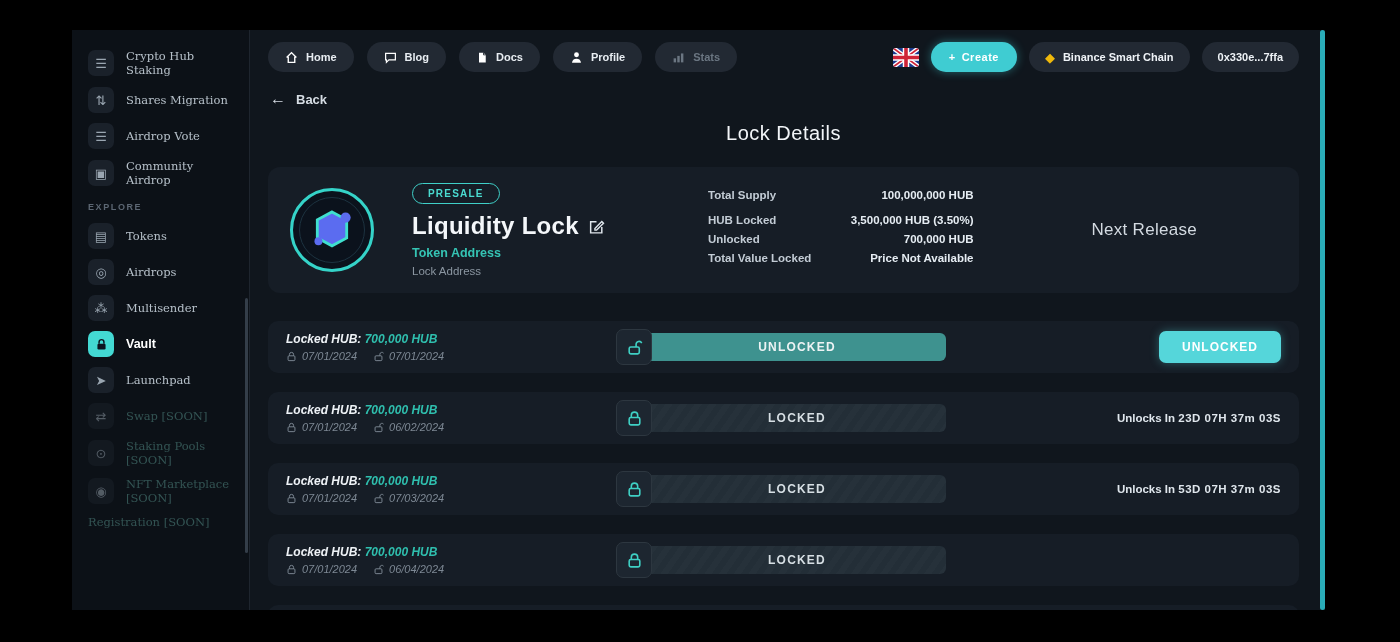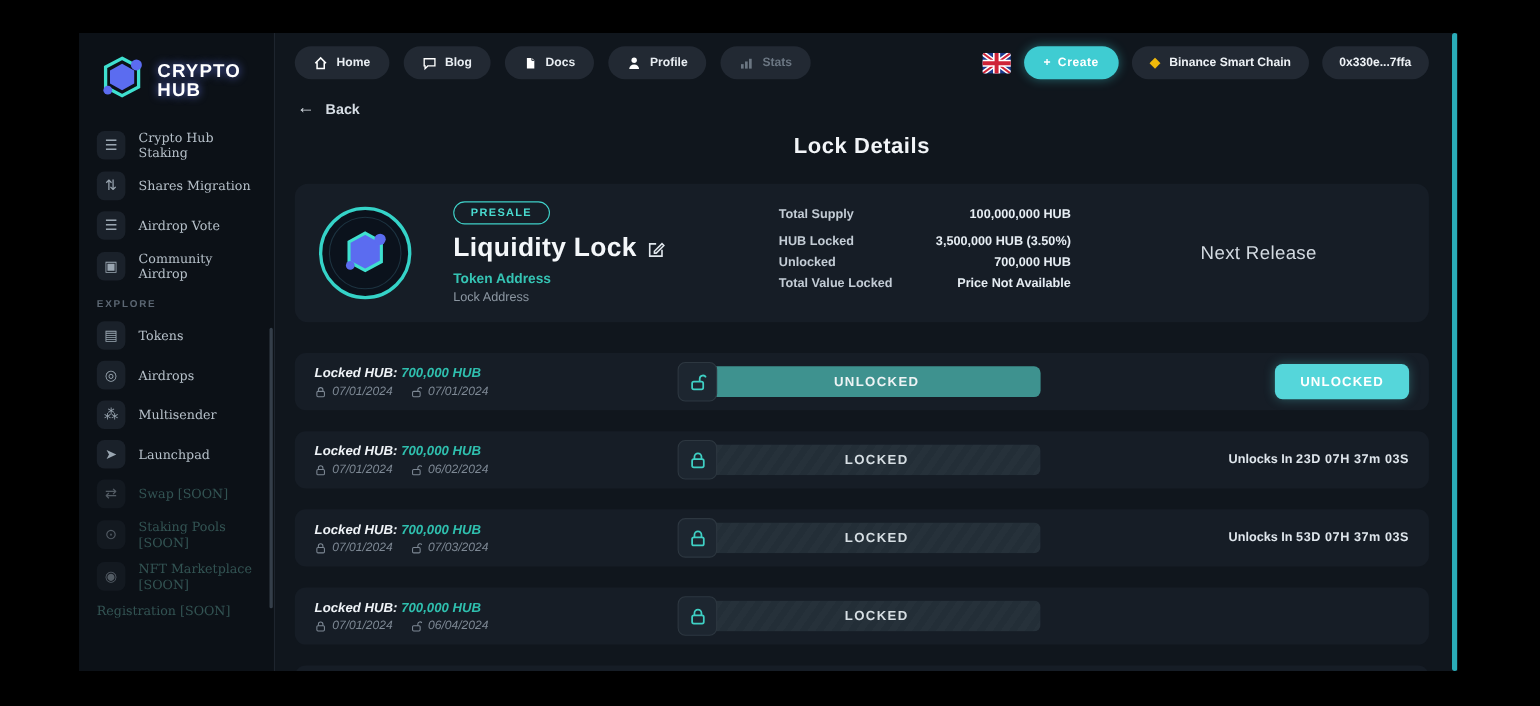--- a/index.html
+++ b/index.html
@@ -45,21 +45,21 @@
                 padding:0 18px; font-size:11px; font-weight:700; letter-spacing:.5px; cursor:pointer;
                 box-shadow:0 0 10px rgba(63,204,210,.45); display:flex; align-items:center; gap:6px; }
   .net-pill, .wallet-pill { background:#222933; border-radius:16px; height:30px; display:flex;
               align-items:center; gap:8px; padding:0 16px; color:#eef2f6; font-size:11px;
               font-weight:700; cursor:pointer; }
   .binance-diamond { color:#f0b90b; font-size:13px; }
 
   .back-row { display:flex; align-items:center; gap:10px; color:#d6dde4; font-size:13px;
               font-weight:700; margin:10px 0 14px 2px; cursor:pointer; width:70px; }
   .back-arrow { font-size:16px; }
-  .page-title { text-align:center; color:#f2f5f8; font-size:20px; font-weight:700;
+  .page-title { text-align:center; color:#f2f5f8; font-size:20px; font-weight:400;
                 letter-spacing:.5px; margin-bottom:22px; }
 
   
   .card { background:#161d26; border-radius:12px; padding:16px 22px; display:flex;
           align-items:center; gap:38px; margin-bottom:28px; }
   .token-logo { width:84px; height:84px; border-radius:50%; border:3px solid #35d3c8;
                 background:#0b121c; display:flex; align-items:center; justify-content:center;
                 flex-shrink:0; position:relative; overflow:hidden; }
   .token-logo .circuit { position:absolute; inset:6px; border:1px solid #1d3340; border-radius:50%; }
   .card-info { width:240px; flex-shrink:0; }
@@ -103,34 +103,20 @@
   .countdown { font-size:11.5px; color:#dfe6ec; }
   .countdown .cd-label { font-weight:600; }
   .countdown .cd-value { font-weight:800; letter-spacing:.5px; }
 </style>
 </head>
 <body>
 
 <div class="app">
 
   <div class="sidebar">
-    <div class="logo-row">
-      <span>
-        <svg width="46" height="46" viewBox="0 0 46 46">
-          <polygon points="23,5 38,13 38,31 23,39 8,31 8,13" fill="none" stroke="#3fe0cf" stroke-width="3"></polygon>
-          <polygon points="23,10 34,16 34,28 23,34 12,28 12,16" fill="#5b6cf0"></polygon>
-          <circle cx="36" cy="11" r="5" fill="#5b6cf0"></circle>
-          <circle cx="10" cy="34" r="4" fill="#5b6cf0"></circle>
-        </svg>
-      </span>
-      <div class="brand-text">
-        <div>CRYPTO</div>
-        <div>HUB</div>
-      </div>
-    </div>
 
 
     <div class="side-item">
       <span class="side-icon">☰</span>
       <span class="side-label">Crypto Hub Staking</span>
     </div>
     <div class="side-item">
       <span class="side-icon">⇅</span>
       <span class="side-label">Shares Migration</span>
     </div>
@@ -149,20 +135,29 @@
       <span class="side-icon">▤</span>
       <span class="side-label">Tokens</span>
     </div>
     <div class="side-item">
       <span class="side-icon">◎</span>
       <span class="side-label">Airdrops</span>
     </div>
     <div class="side-item">
       <span class="side-icon">⁂</span>
       <span class="side-label">Multisender</span>
+    </div>
+    <div class="side-item active">
+      <span class="side-icon">
+        <svg width="13" height="13" viewBox="0 0 16 16">
+            <rect x="3" y="7" width="10" height="7" rx="1.5" fill="#0c1420"></rect>
+            <path d="M5 7V5a3 3 0 0 1 6 0v2" fill="none" stroke="#0c1420" stroke-width="1.8"></path>
+          </svg>
+      </span>
+      <span class="side-label">Vault</span>
     </div>
     <div class="side-item">
       <span class="side-icon">➤</span>
       <span class="side-label">Launchpad</span>
     </div>
     <div class="side-item soon">
       <span class="side-icon">⇄</span>
       <span class="side-label">Swap [SOON]</span>
     </div>
     <div class="side-item soon">

